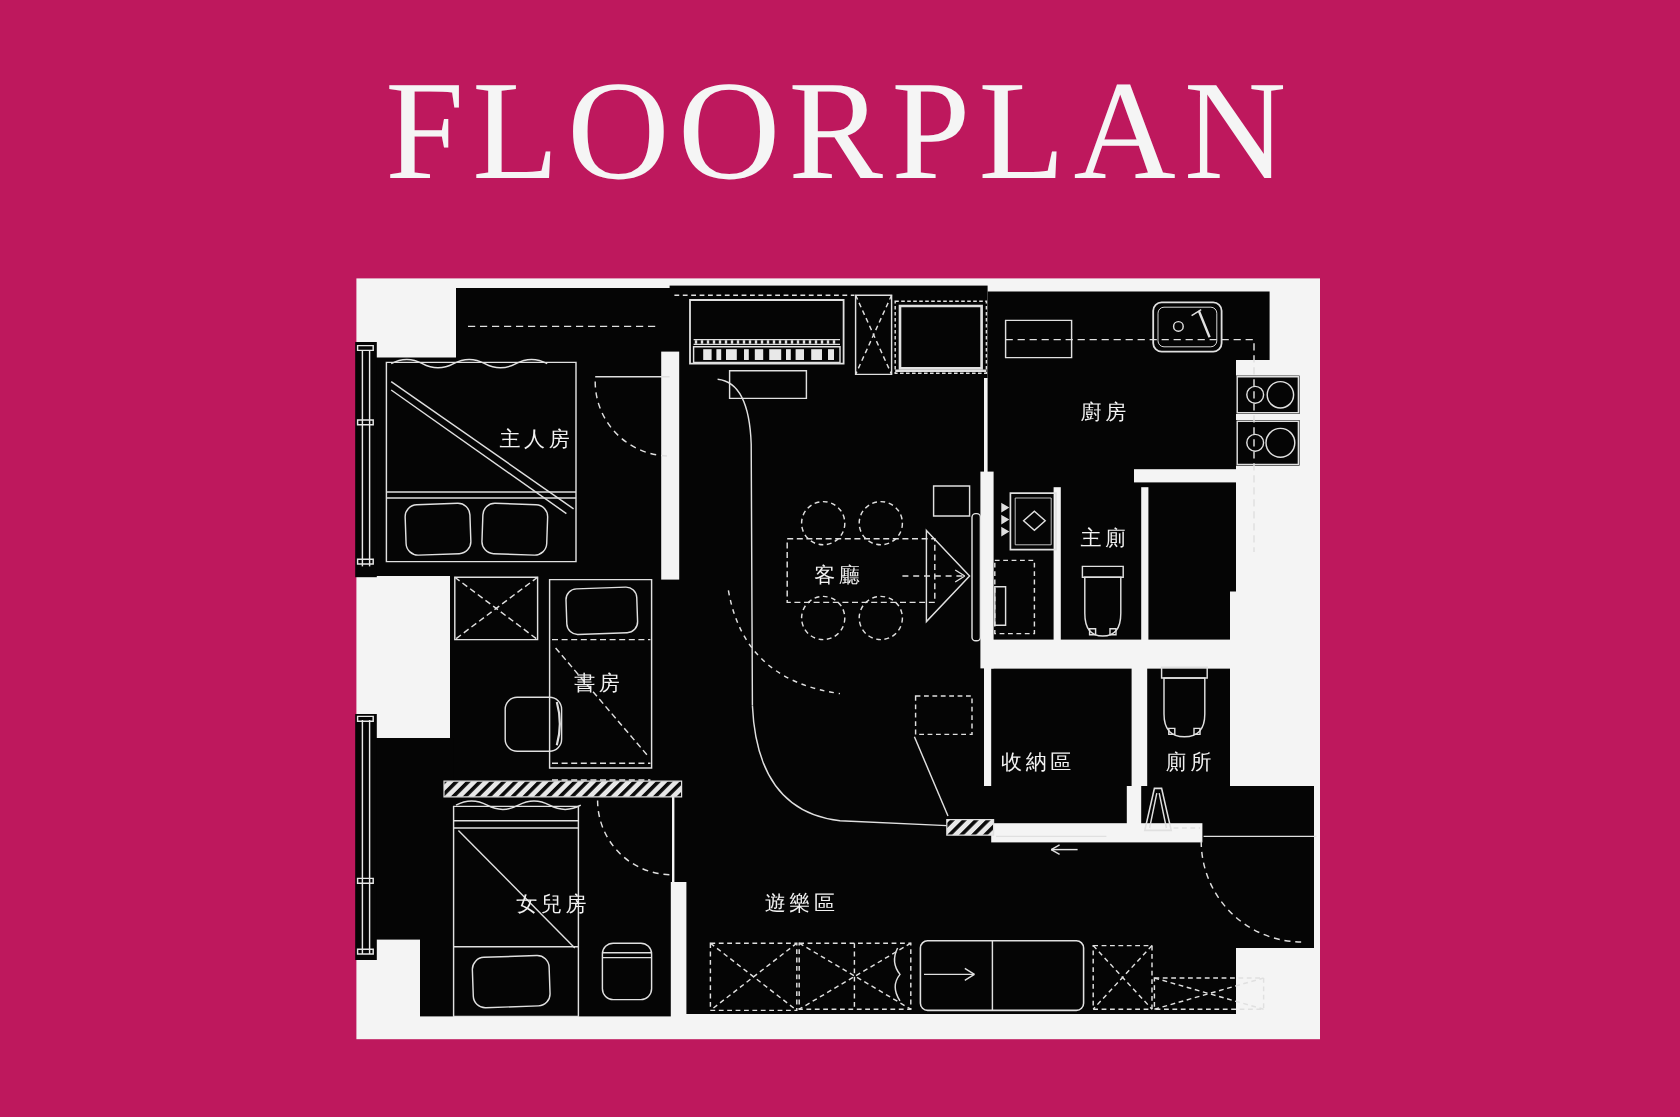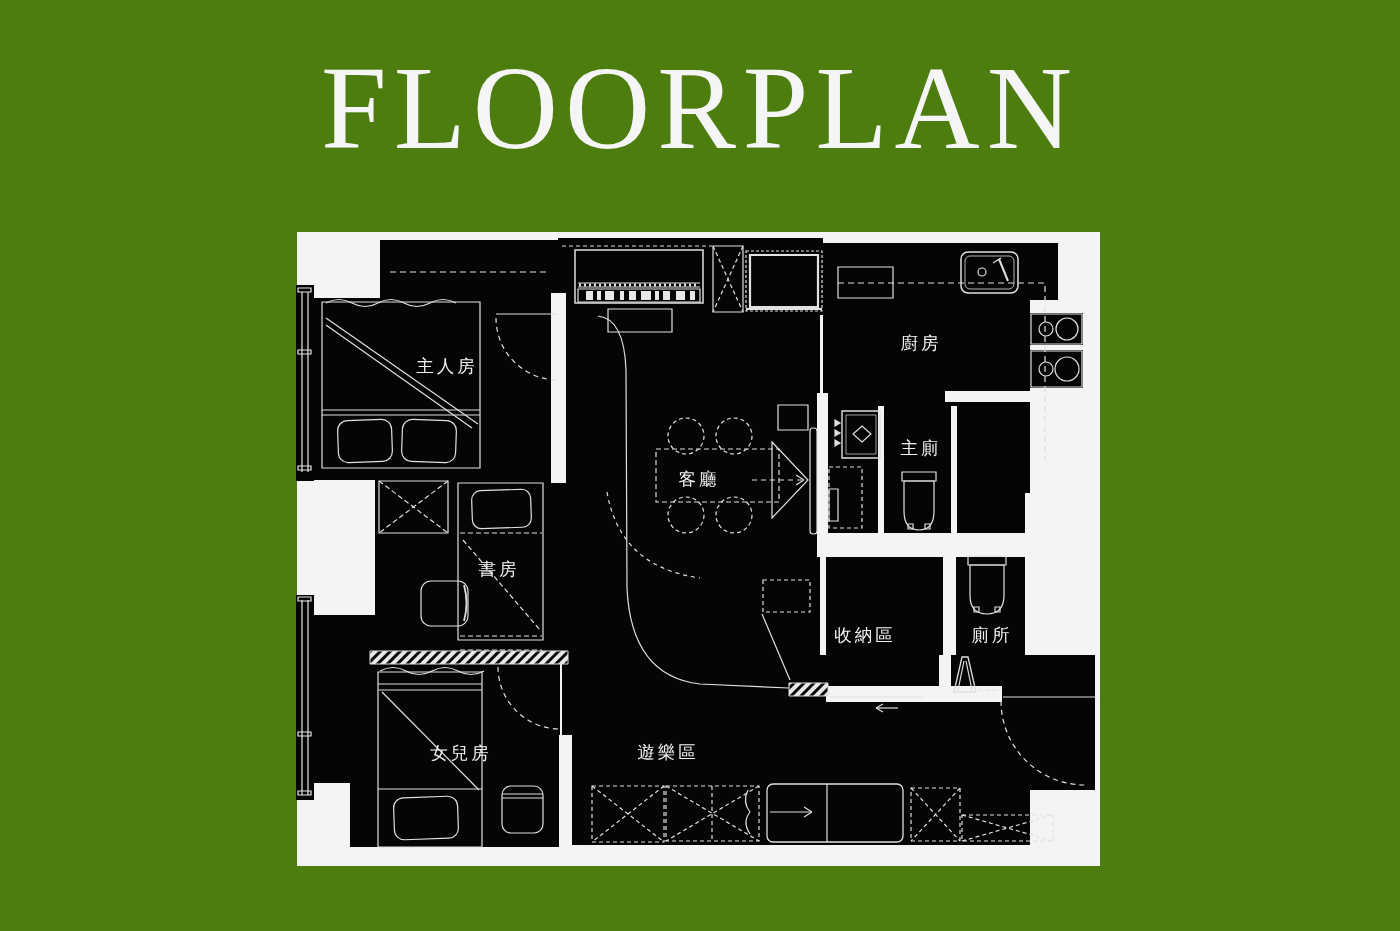--- a/index.html
+++ b/index.html
@@ -1,16 +1,16 @@
 <!DOCTYPE html>
 <html><head>
 <meta charset="utf-8">
 <style>
   html,body{margin:0;padding:0;background:#000;}
-  .page{position:relative;width:1400px;height:931px;background:#4d7c0f;overflow:hidden;
+  .page{position:relative;width:1400px;height:931px;background:#be185d;overflow:hidden;
         font-family:"Liberation Sans","DejaVu Sans",sans-serif;}
   .title{position:absolute;top:44px;left:0;width:100%;text-align:center;
          font-family:"Liberation Serif","DejaVu Serif",serif;
          font-size:118px;font-weight:400;letter-spacing:7px;color:#f5f5f5;line-height:1.1;
          user-select:none;}
   svg{position:absolute;left:0;top:0;}
   svg *{vector-effect:non-scaling-stroke;}
   .lbl{fill:#f2f2f2;font-size:17.5px;letter-spacing:3px;font-weight:500;
        font-family:"Liberation Sans","DejaVu Sans",sans-serif;}
 </style>

